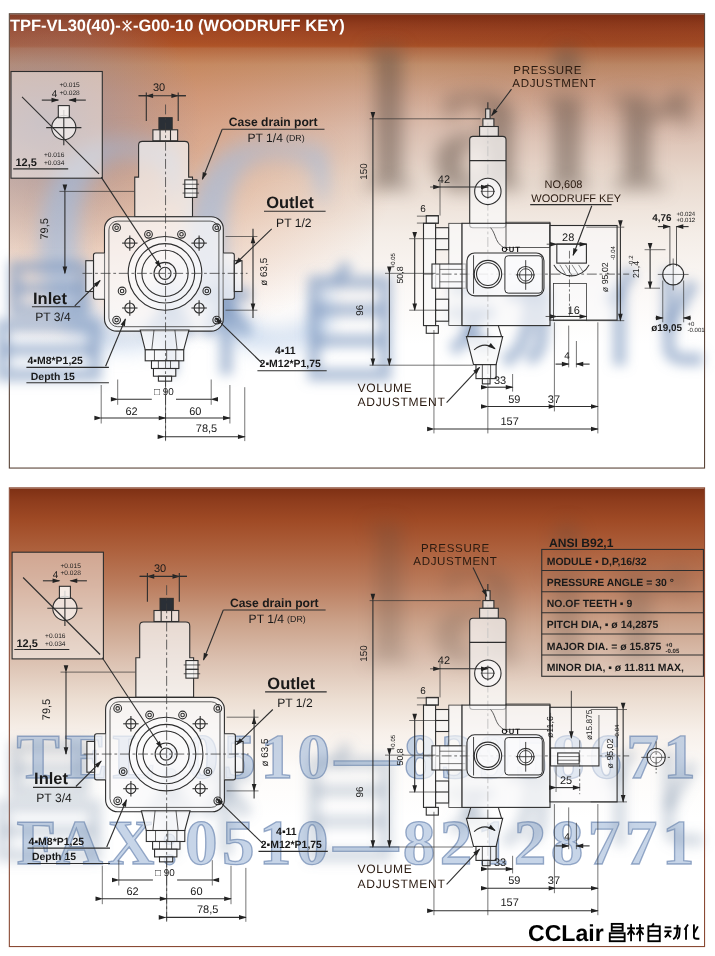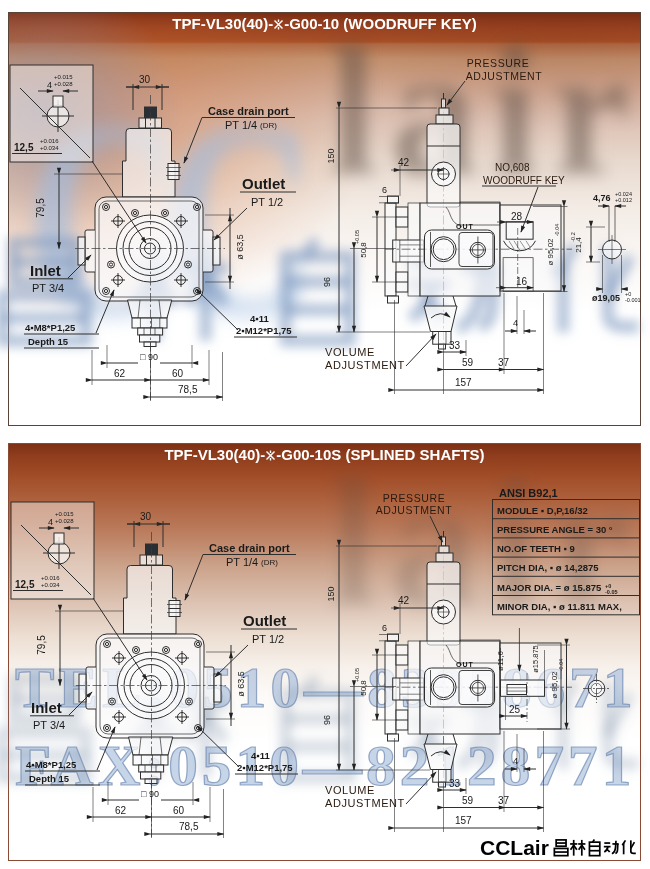--- a/index.html
+++ b/index.html
@@ -7,21 +7,21 @@
 .panel{position:absolute;left:8px;width:631px;overflow:hidden;}
 #p1{top:12px;height:412px;border:1px solid #5a4438;
 background:
 radial-gradient(ellipse 200px 175px at 5% 24%, rgba(132,146,180,0.60), rgba(132,146,180,0) 72%),
 radial-gradient(ellipse 380px 250px at 14% 32%, rgba(205,100,40,0.45), rgba(205,100,40,0) 70%),
 radial-gradient(ellipse 330px 130px at 88% 6%, rgba(112,40,18,0.15), rgba(112,40,18,0) 75%),
 linear-gradient(to bottom,#7b2c12 0px,#8e3a1c 8px,#9c4422 16px,#a54d26 26px,#aa5228 29px,#b26b45 31px,#c4926f 46px,#d0a68f 72px,#dcc0b2 106px,#e9dacf 150px,#f4ede7 200px,#fbf8f6 250px,#ffffff 300px,#ffffff 100%);}
 #p2{top:443px;height:416px;border:1px solid #8a4a34;
 background:
 linear-gradient(to bottom,#7e3014 0px,#8f3d1d 12px,#a04b26 30px,#ad603c 55px,#bb7d5e 88px,#cba28a 122px,#dcc2b2 158px,#ecded2 192px,#f7f0ea 222px,#fdfbf9 255px,#ffffff 300px,#ffffff 100%);}
-.title{position:absolute;left:0;right:0;top:2px;text-align:center;color:#ffffff;font-weight:bold;font-size:15px;letter-spacing:0px;}
+.title{position:absolute;left:0;right:0;top:2px;text-align:left;color:#ffffff;font-weight:bold;font-size:15px;letter-spacing:0px;}
 .wm{position:absolute;line-height:1;white-space:nowrap;}
 .wm-cc{font-family:"Liberation Serif",serif;font-weight:bold;font-size:280px;color:rgba(158,188,224,0.62);filter:blur(10px);transform:scaleX(0.78);transform-origin:left top;letter-spacing:-30px;}
 .wm-lair{font-family:"Liberation Serif",serif;font-weight:bold;font-size:185px;color:rgba(92,76,66,0.50);filter:blur(8px);transform:scaleX(0.94);transform-origin:left top;letter-spacing:14px;}
 .wm-tel{font-family:"Liberation Serif",serif;font-weight:bold;font-size:58px;letter-spacing:4px;color:rgba(164,187,218,0.62);-webkit-text-stroke:1.2px rgba(103,130,174,0.66);transform:scaleX(1.02);transform-origin:left top;}
 #ovl{position:absolute;left:0;top:0;}
 </style>
 </head>
 <body>
 
 <div id="p1" class="panel">
@@ -41,28 +41,20 @@
 </div>
 
 <div id="p2" class="panel">
 
   <div class="wm wm-lair" style="left:320px;top:5px;opacity:0.5;">lair</div>
 
   <div class="wm wm-tel" style="left:6px;top:215px;">TEL:0510—83958671</div>
 
   <div class="wm wm-tel" style="left:6px;top:293px;">FAX:0510—82128771</div>
 
-  <div class="title">TPF-VL30(40)-<svg width="11" height="11" viewBox="0 0 11 11" style="vertical-align:-1px">
-        <g stroke="#fff" stroke-width="1.4">
-          <line x1="1.5" y1="1.5" x2="9.5" y2="9.5"></line>
-          <line x1="9.5" y1="1.5" x2="1.5" y2="9.5"></line>
-          <line x1="5.5" y1="0.5" x2="5.5" y2="3"></line>
-          <line x1="5.5" y1="8" x2="5.5" y2="10.5"></line>
-        </g>
-      </svg>-G00-10S (SPLINED SHAFTS)</div>
 </div>
 <svg id="ovl" width="650" height="869" viewBox="0 0 650 869">
 <defs>
 <marker id="ar" markerWidth="9" markerHeight="7" refX="7" refY="3.5" orient="auto" markerUnits="userSpaceOnUse">
         <path d="M7.8,3.5 L0.8,1.4 L0.8,5.6 Z" fill="#222"></path>
       </marker>
 <g id="zi1">
         <rect x="3.5" y="1" width="11" height="7"></rect>
         <line x1="3.5" y1="4.5" x2="14.5" y2="4.5"></line>
         <rect x="1.5" y="10.5" width="15" height="8"></rect>

